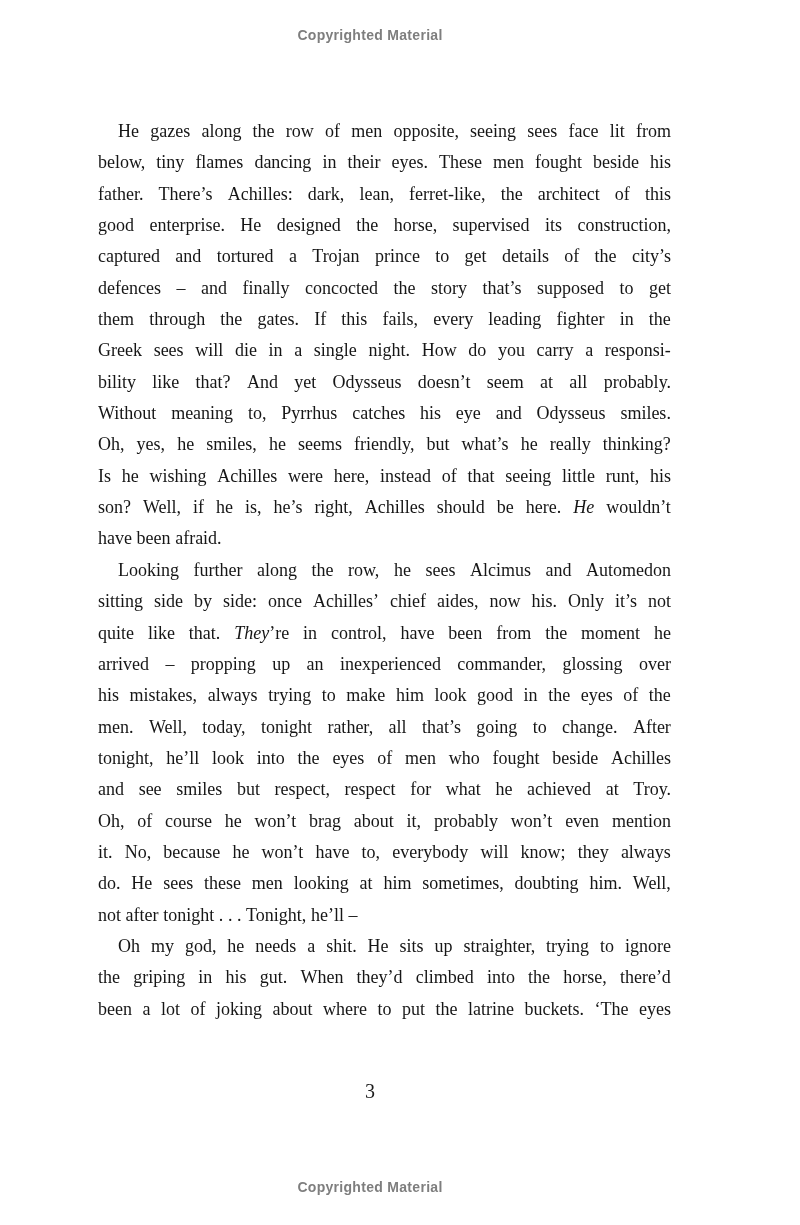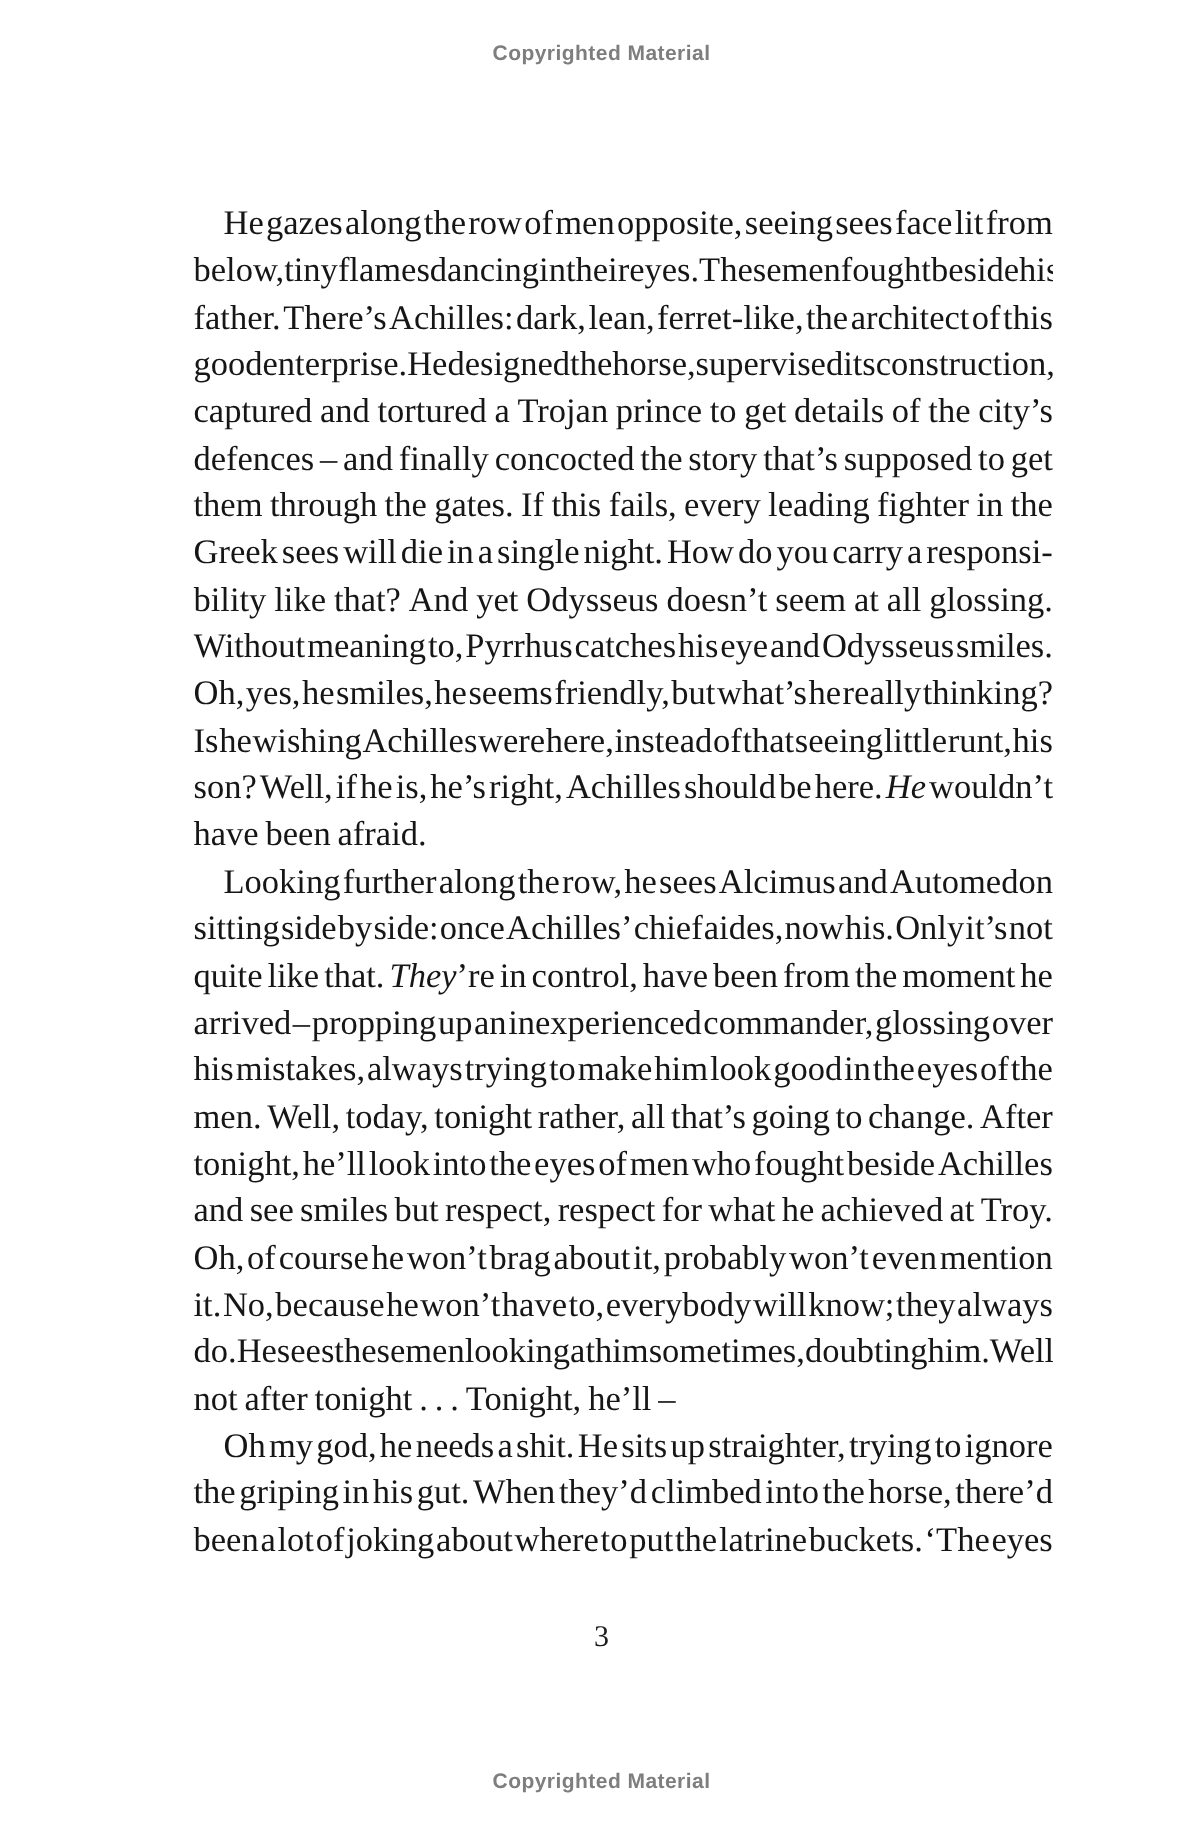--- a/index.html
+++ b/index.html
@@ -4,41 +4,40 @@
 <style>
   html, body { margin: 0; padding: 0; background: #ffffff; }
   .page {
     position: relative;
     width: 740px;
     height: 1225px;
     background: #ffffff;
     overflow: hidden;
     font-family: "Liberation Serif", "DejaVu Serif", serif;
     color: #161616;
-    margin-left: 31px;
   }
   .copyright {
     position: absolute;
     left: 0;
     width: 100%;
     text-align: center;
     font-family: "Liberation Sans", "DejaVu Sans", sans-serif;
     font-weight: bold;
     font-size: 14px;
     letter-spacing: 0.3px;
     color: #7e7e7e;
   }
   .copyright.top { top: 27px; }
   .copyright.bottom { top: 1179px; }
   .text-block {
     position: absolute;
     left: 98px;
-    top: 133px;
+    top: 116px;
     width: 573px;
-    font-size: 23px;
+    font-size: 18px;
   }
   .line {
     display: flex;
     justify-content: space-between;
     align-items: baseline;
     height: 31.35px;
     line-height: 31.35px;
     overflow: hidden;
   }
   .line.indent { padding-left: 20px; }
@@ -175,21 +174,21 @@
         <span class="w"><span>bility</span></span>
         <span class="w"><span>like</span></span>
         <span class="w"><span>that?</span></span>
         <span class="w"><span>And</span></span>
         <span class="w"><span>yet</span></span>
         <span class="w"><span>Odysseus</span></span>
         <span class="w"><span>doesn’t</span></span>
         <span class="w"><span>seem</span></span>
         <span class="w"><span>at</span></span>
         <span class="w"><span>all</span></span>
-        <span class="w"><span>glossing.</span></span>
+        <span class="w"><span>probably.</span></span>
       </div>
       <div class="line">
         <span class="w"><span>Without</span></span>
         <span class="w"><span>meaning</span></span>
         <span class="w"><span>to,</span></span>
         <span class="w"><span>Pyrrhus</span></span>
         <span class="w"><span>catches</span></span>
         <span class="w"><span>his</span></span>
         <span class="w"><span>eye</span></span>
         <span class="w"><span>and</span></span>

